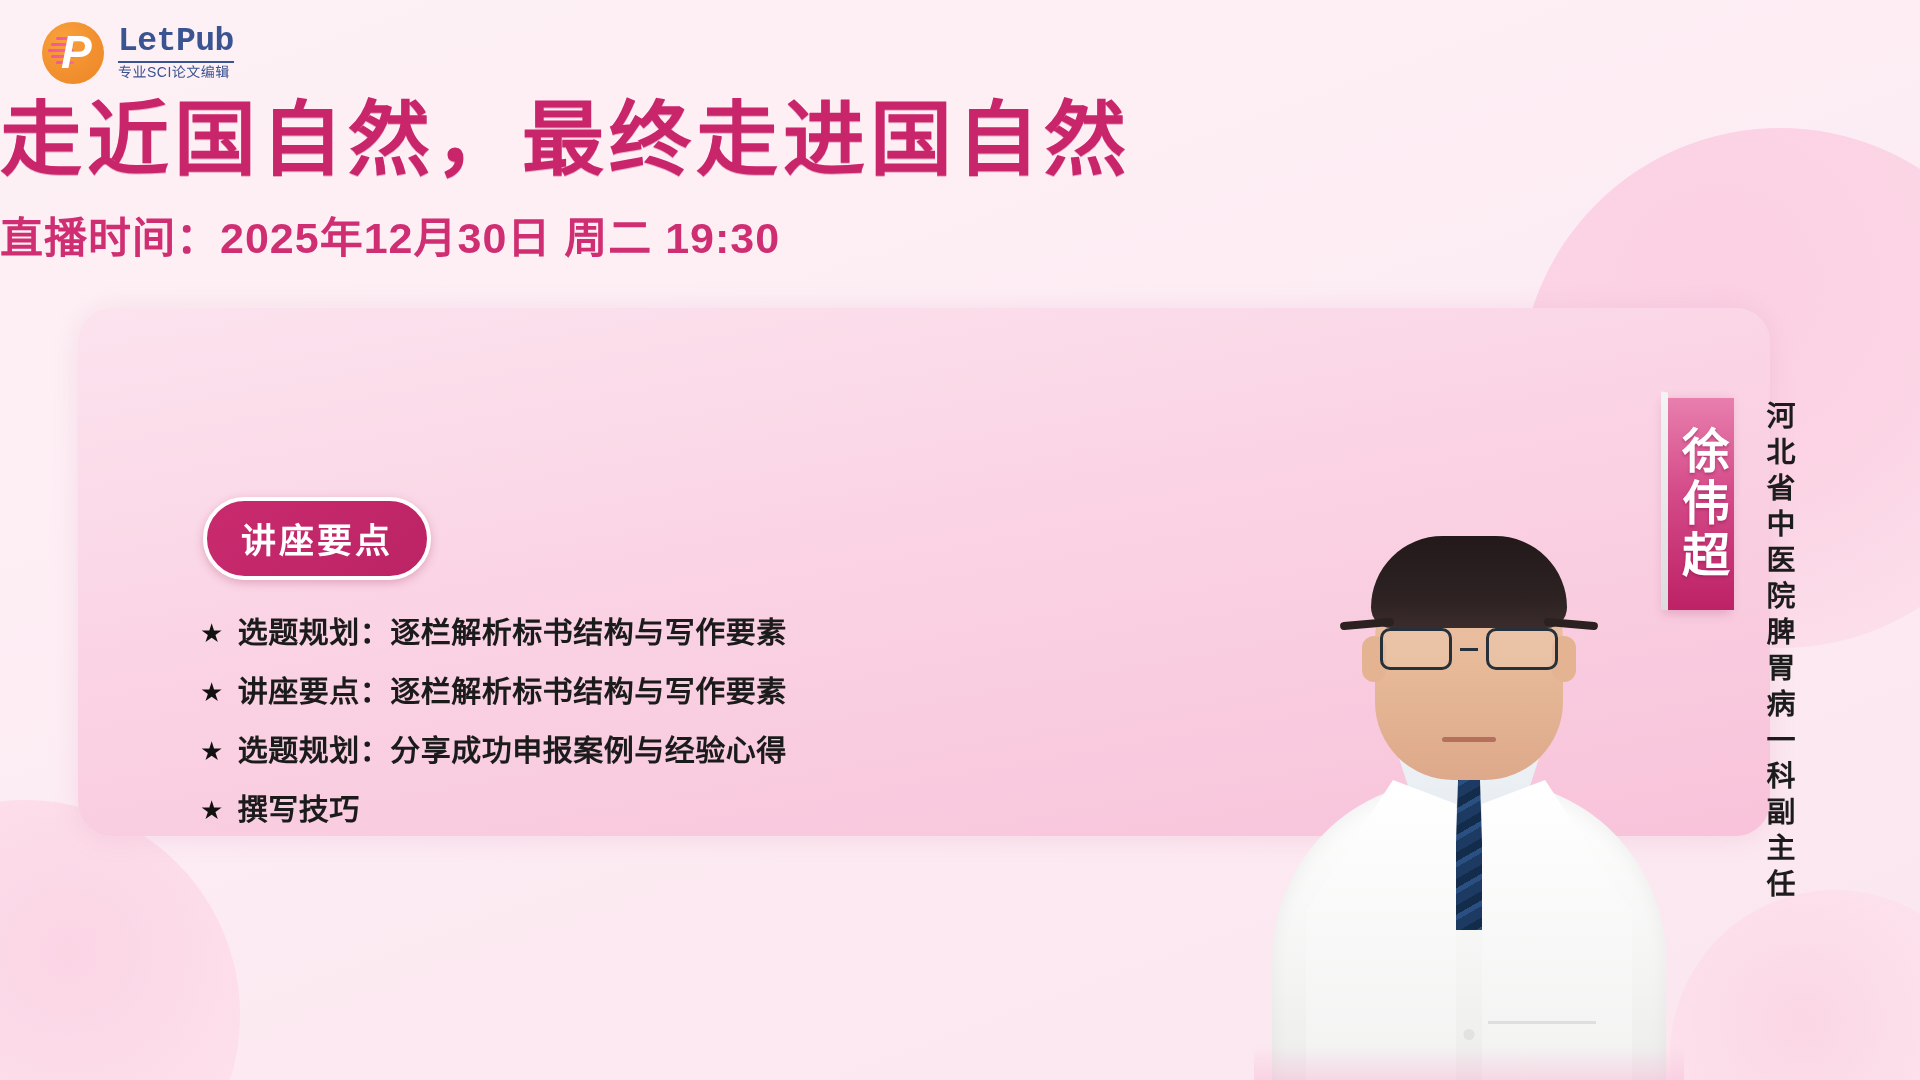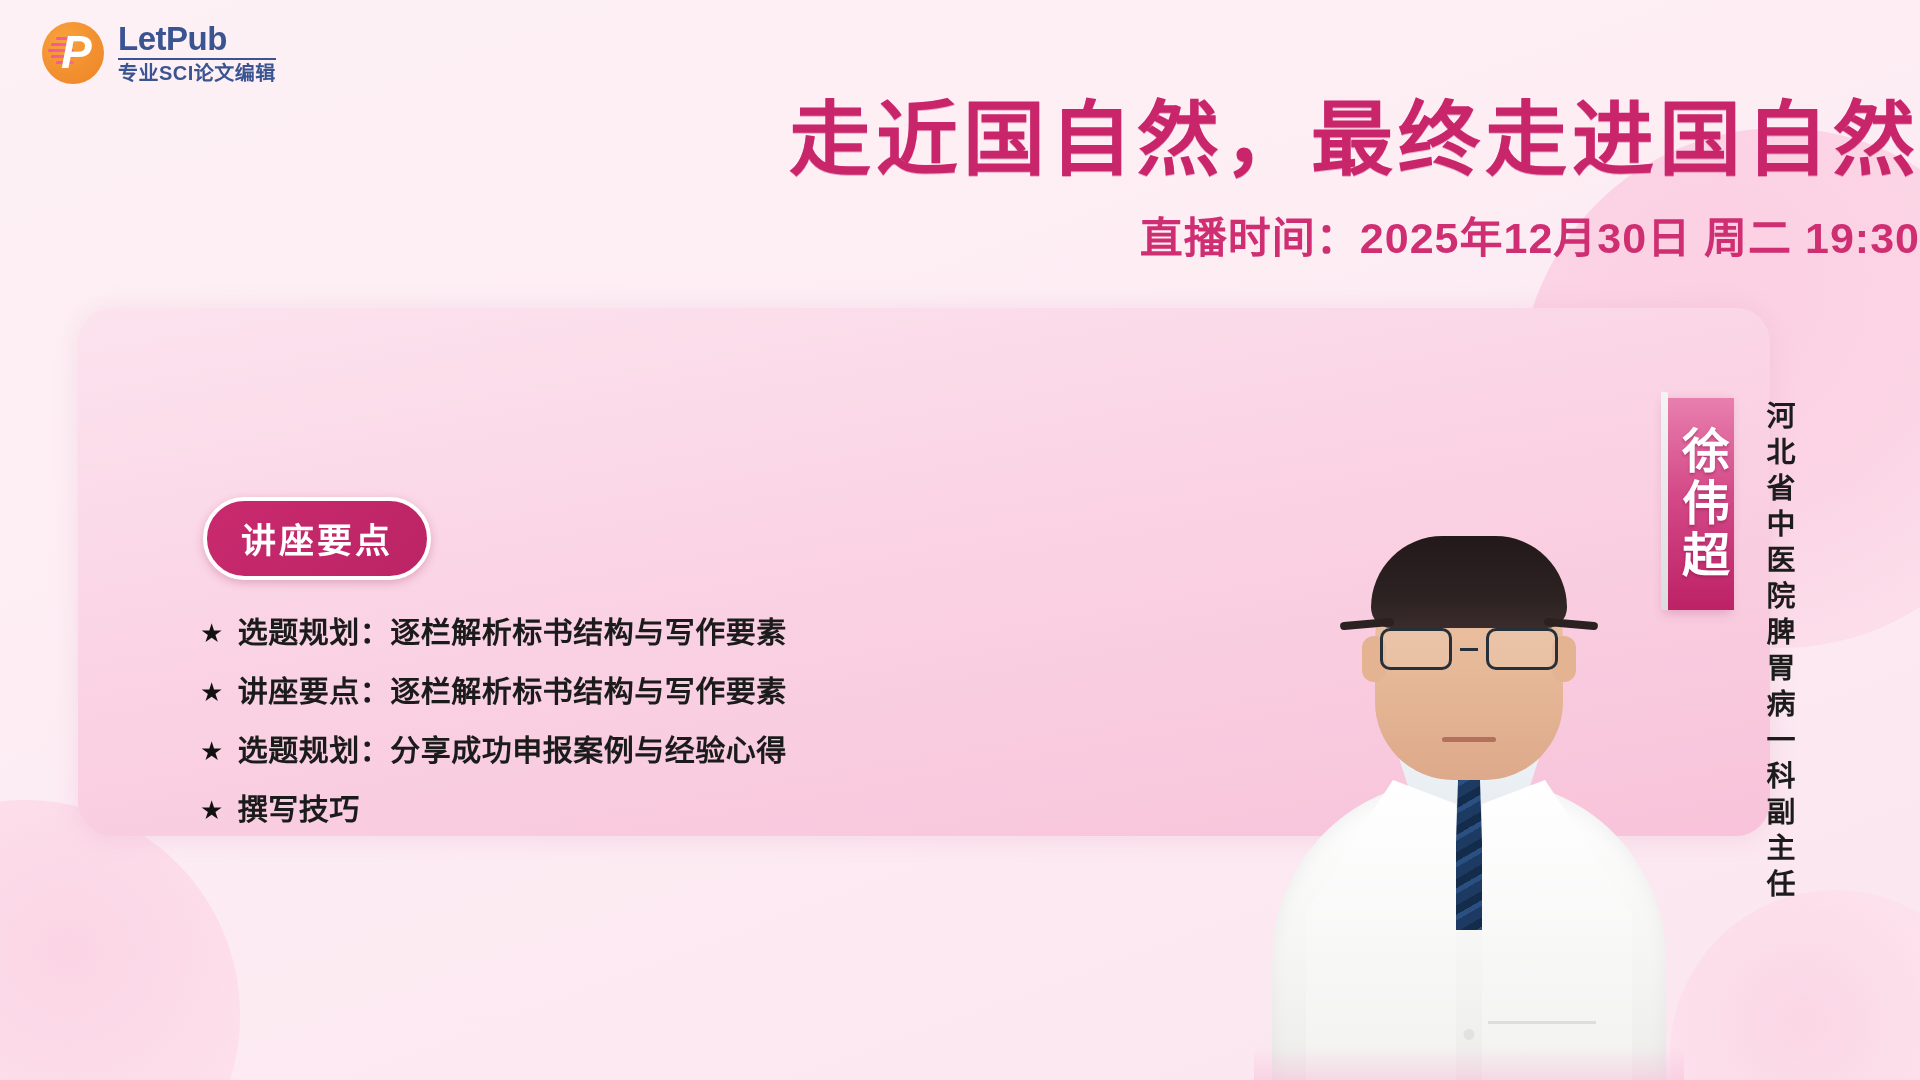--- a/index.html
+++ b/index.html
@@ -65,34 +65,34 @@
   .logo-streaks i:nth-child(5){ width:18px; margin-left:8px; }
   .logo-p {
     position:absolute; left:19px; top:7px;
     font-family:"Liberation Sans","DejaVu Sans",sans-serif;
     font-size:46px; font-weight:bold; font-style:italic;
     color:#ffffff; line-height:1;
     letter-spacing:-1px;
   }
   .logo-text { display:flex; flex-direction:column; align-items:flex-start; }
   .logo-word {
-    font-family:Liberation Sans, sans-serif;
+    font-family:Liberation Mono, monospace;
     font-size:33px; font-weight:bold; color:#3a5391;
     letter-spacing:-0.5px; line-height:1.05;
   }
   .logo-rule { width:100%; height:2px; background:#3a5391; margin:1px 0 2px; }
   .logo-sub {
-    font-size:20px; font-weight:bold; color:#3a5391;
+    font-size:14px; font-weight:normal; color:#3a5391;
     letter-spacing:.5px; line-height:1.1;
   }
 
   
   #headline {
     position:absolute; left:0; right:0; top:92px;
-    text-align:right; z-index:5;
+    text-align:left; z-index:5;
   }
   #title {
     font-size:82px; font-weight:bold;
     color:#c9256b;
     letter-spacing:5px;
     line-height:1.18;
     text-shadow:0 1px 0 rgba(201,37,107,.35);
   }
   #subtitle {
     margin-top:14px;

